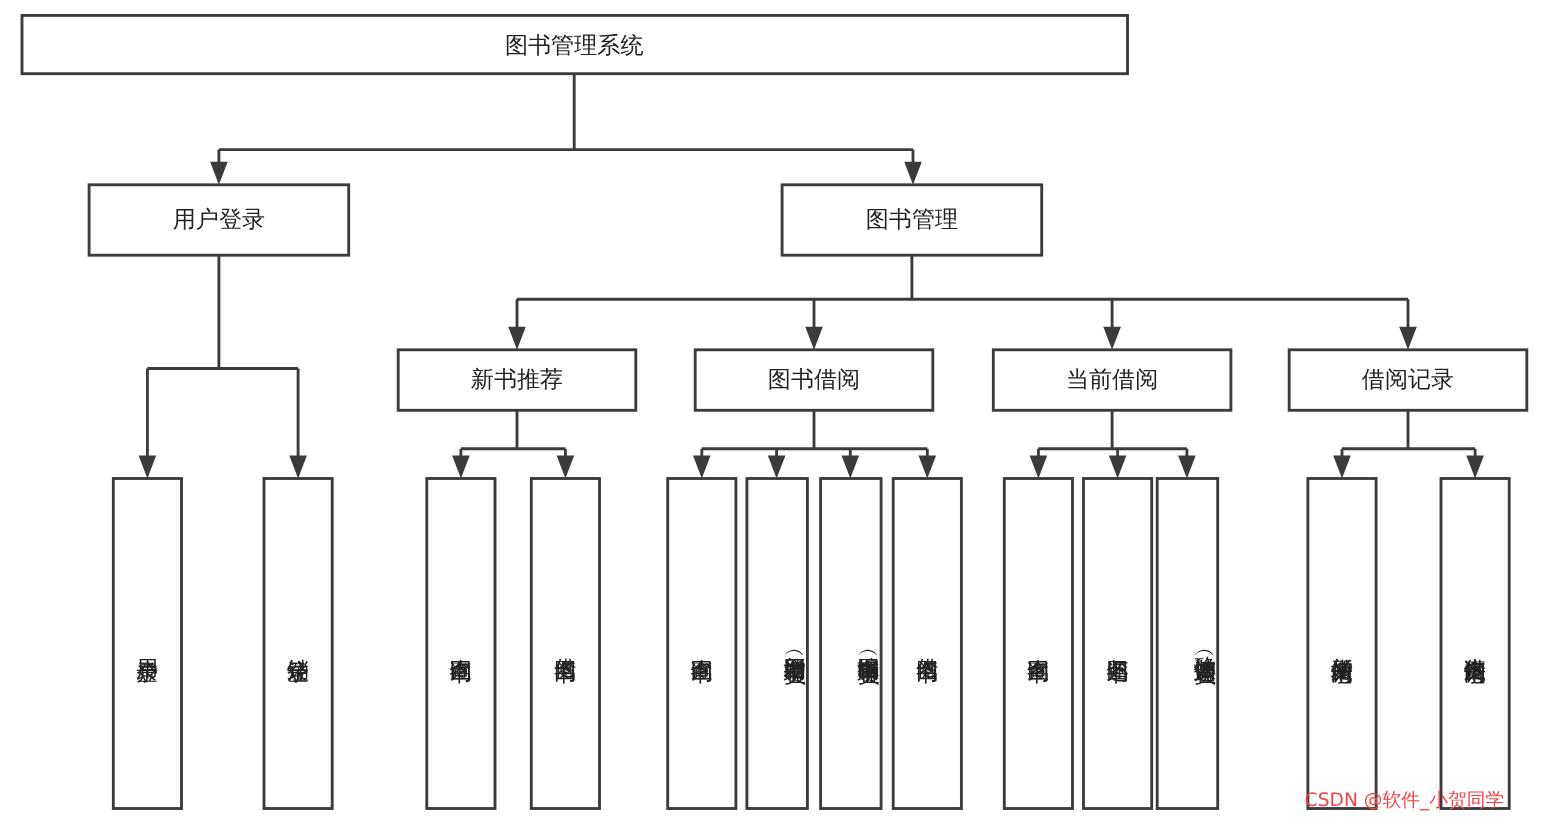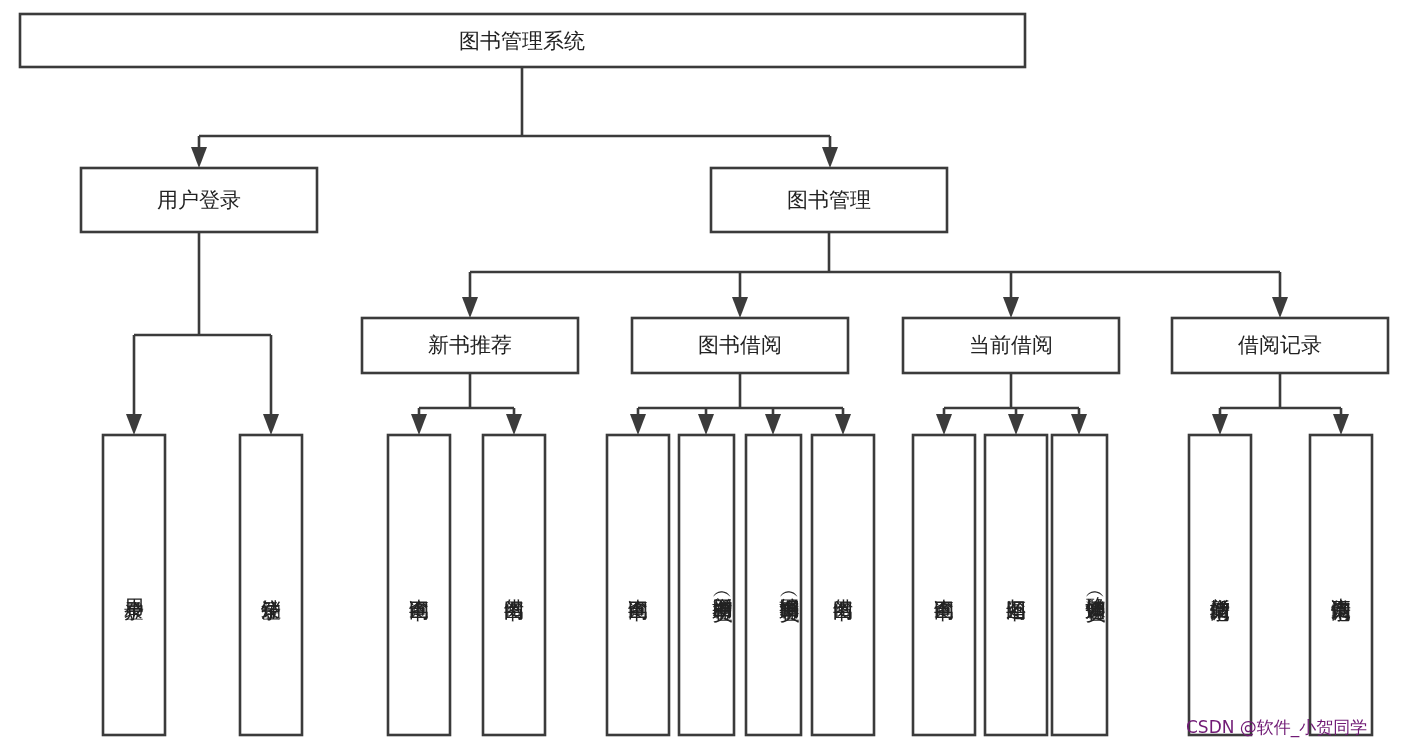--- a/index.html
+++ b/index.html
@@ -63,21 +63,21 @@
     letter-spacing: 1px;
     display: flex;
     align-items: center;
     justify-content: center;
     pointer-events: none;
   }
   .watermark {
     position: absolute;
     font-family: "DejaVu Sans", "Liberation Sans", sans-serif;
     font-size: 17px;
-    color: #701a75;
+    color: #ef4444;
     white-space: nowrap;
     left: 1186px;
     top: 716px;
   }
 </style>
 </head>
 <body>
 
 <div id="diagram-root">
 

